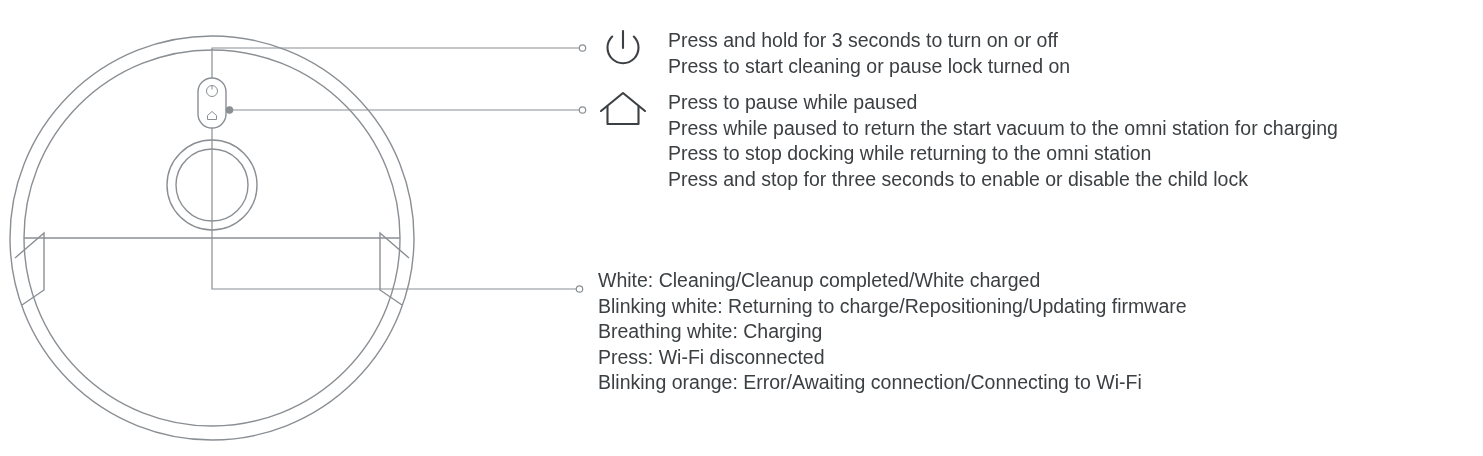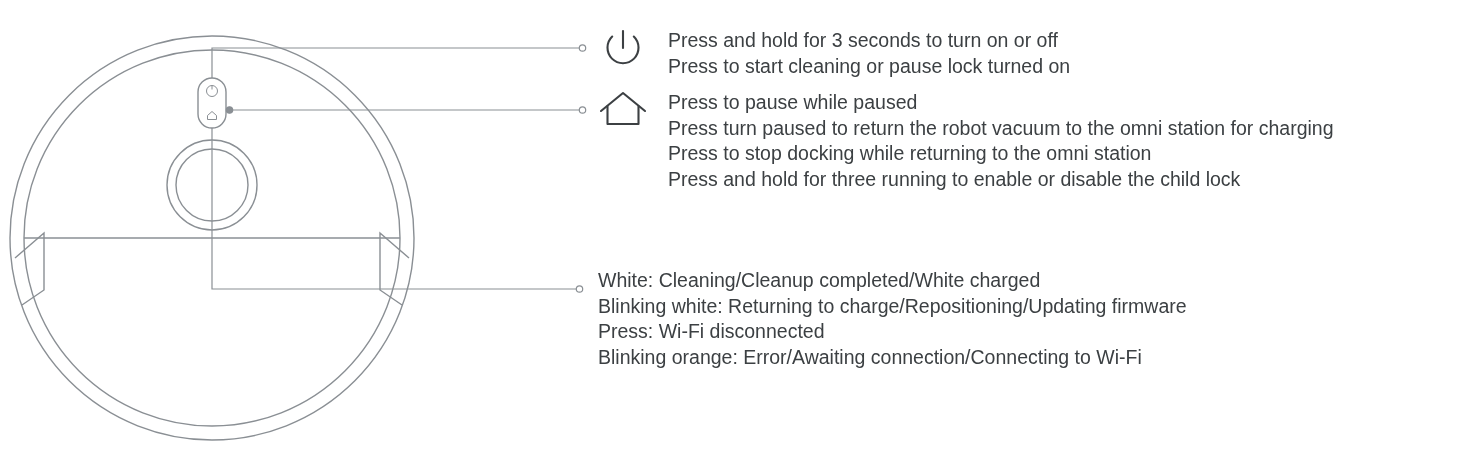--- a/index.html
+++ b/index.html
@@ -147,29 +147,30 @@
     <div class="callout" id="callout-power">
       <div class="callout-lines">
         <div>Press and hold for 3 seconds to turn on or off</div>
         <div>Press to start cleaning or pause lock turned on</div>
       </div>
     </div>
 
     <div class="callout" id="callout-home">
       <div class="callout-lines">
         <div>Press to pause while paused</div>
-        <div>Press turn paused to return the robot vacuum to the omni station for charging</div>
+        <div>Press while paused to return the start vacuum to the omni station for charging</div>
         <div>Press to stop docking while returning to the omni station</div>
-        <div>Press and hold for three running to enable or disable the child lock</div>
+        <div>Press and stop for three seconds to enable or disable the child lock</div>
       </div>
     </div>
 
     <div class="callout" id="callout-indicator">
       <div class="callout-lines">
         <div>White: Cleaning/Cleanup completed/White charged</div>
         <div>Blinking white: Returning to charge/Repositioning/Updating firmware</div>
+        <div>Breathing white: Charging</div>
         <div>Press: Wi-Fi disconnected</div>
         <div>Blinking orange: Error/Awaiting connection/Connecting to Wi-Fi</div>
       </div>
     </div>
 
   </div>
 </div>
 
 </body></html>

